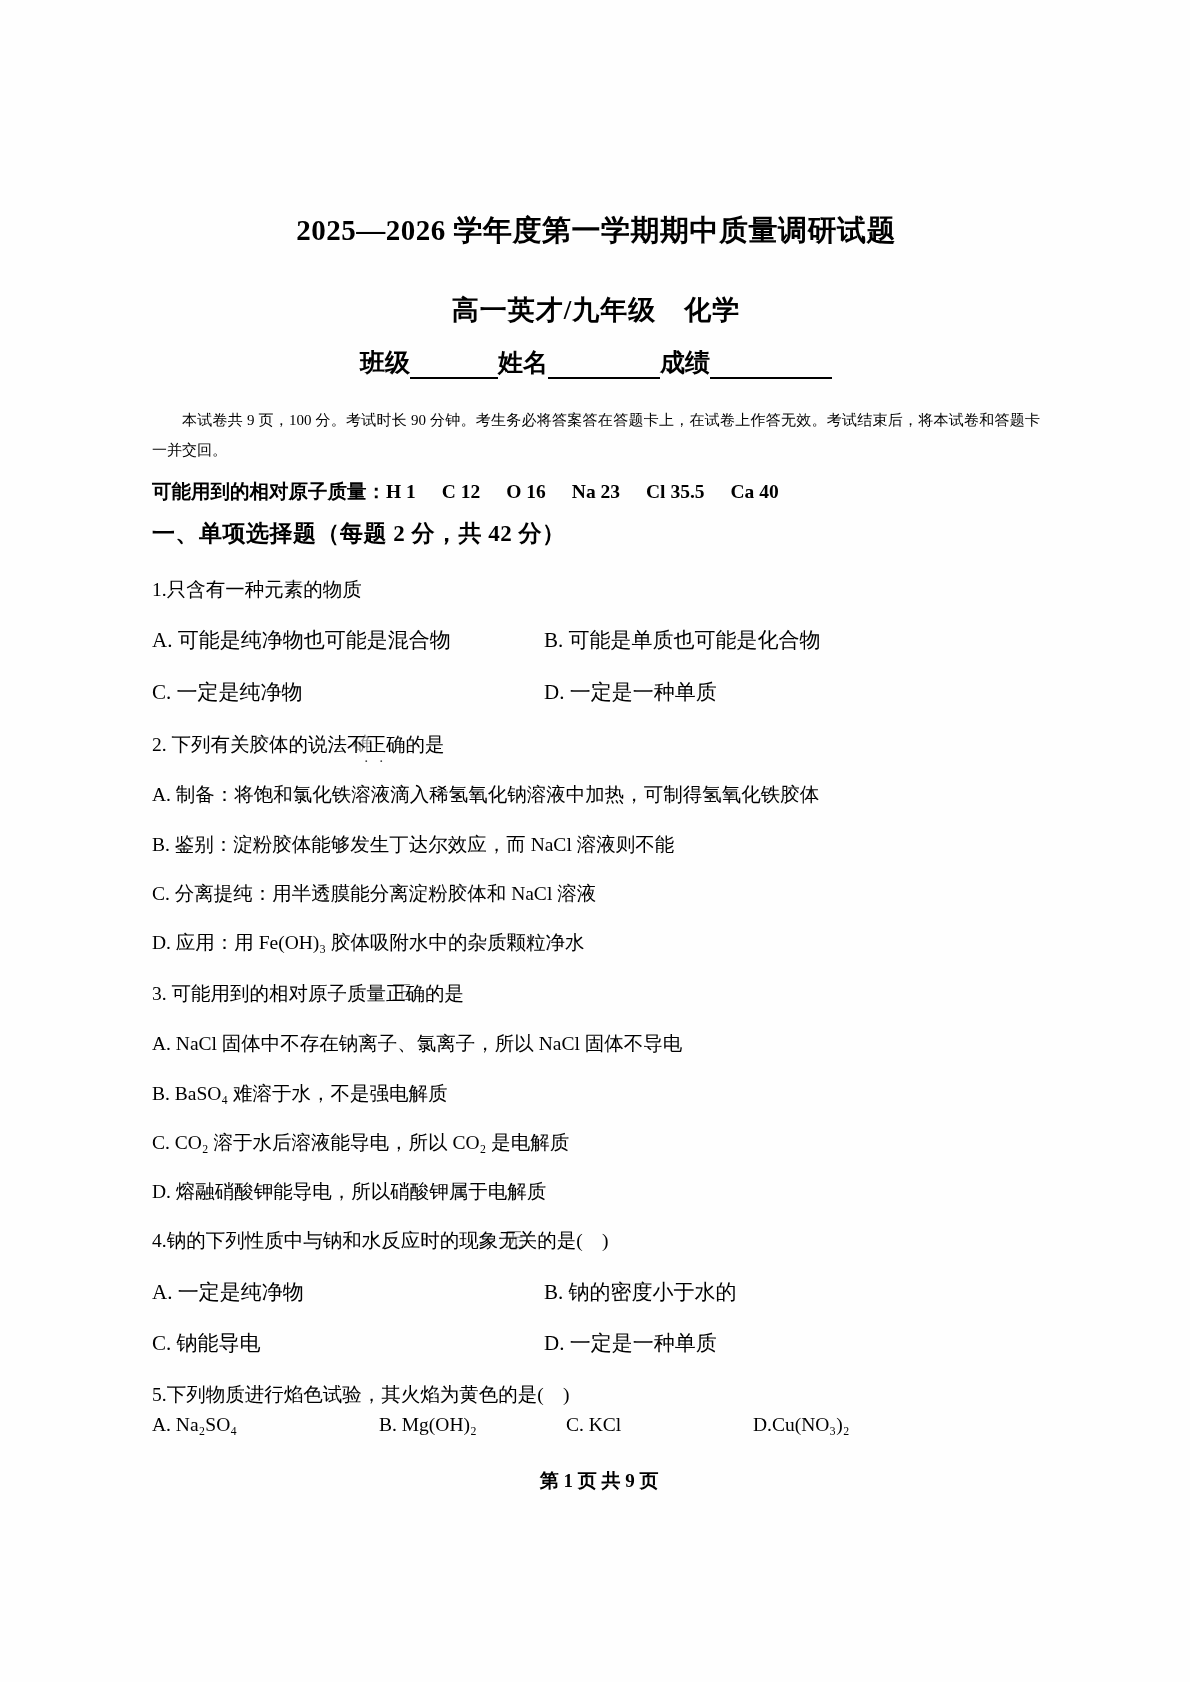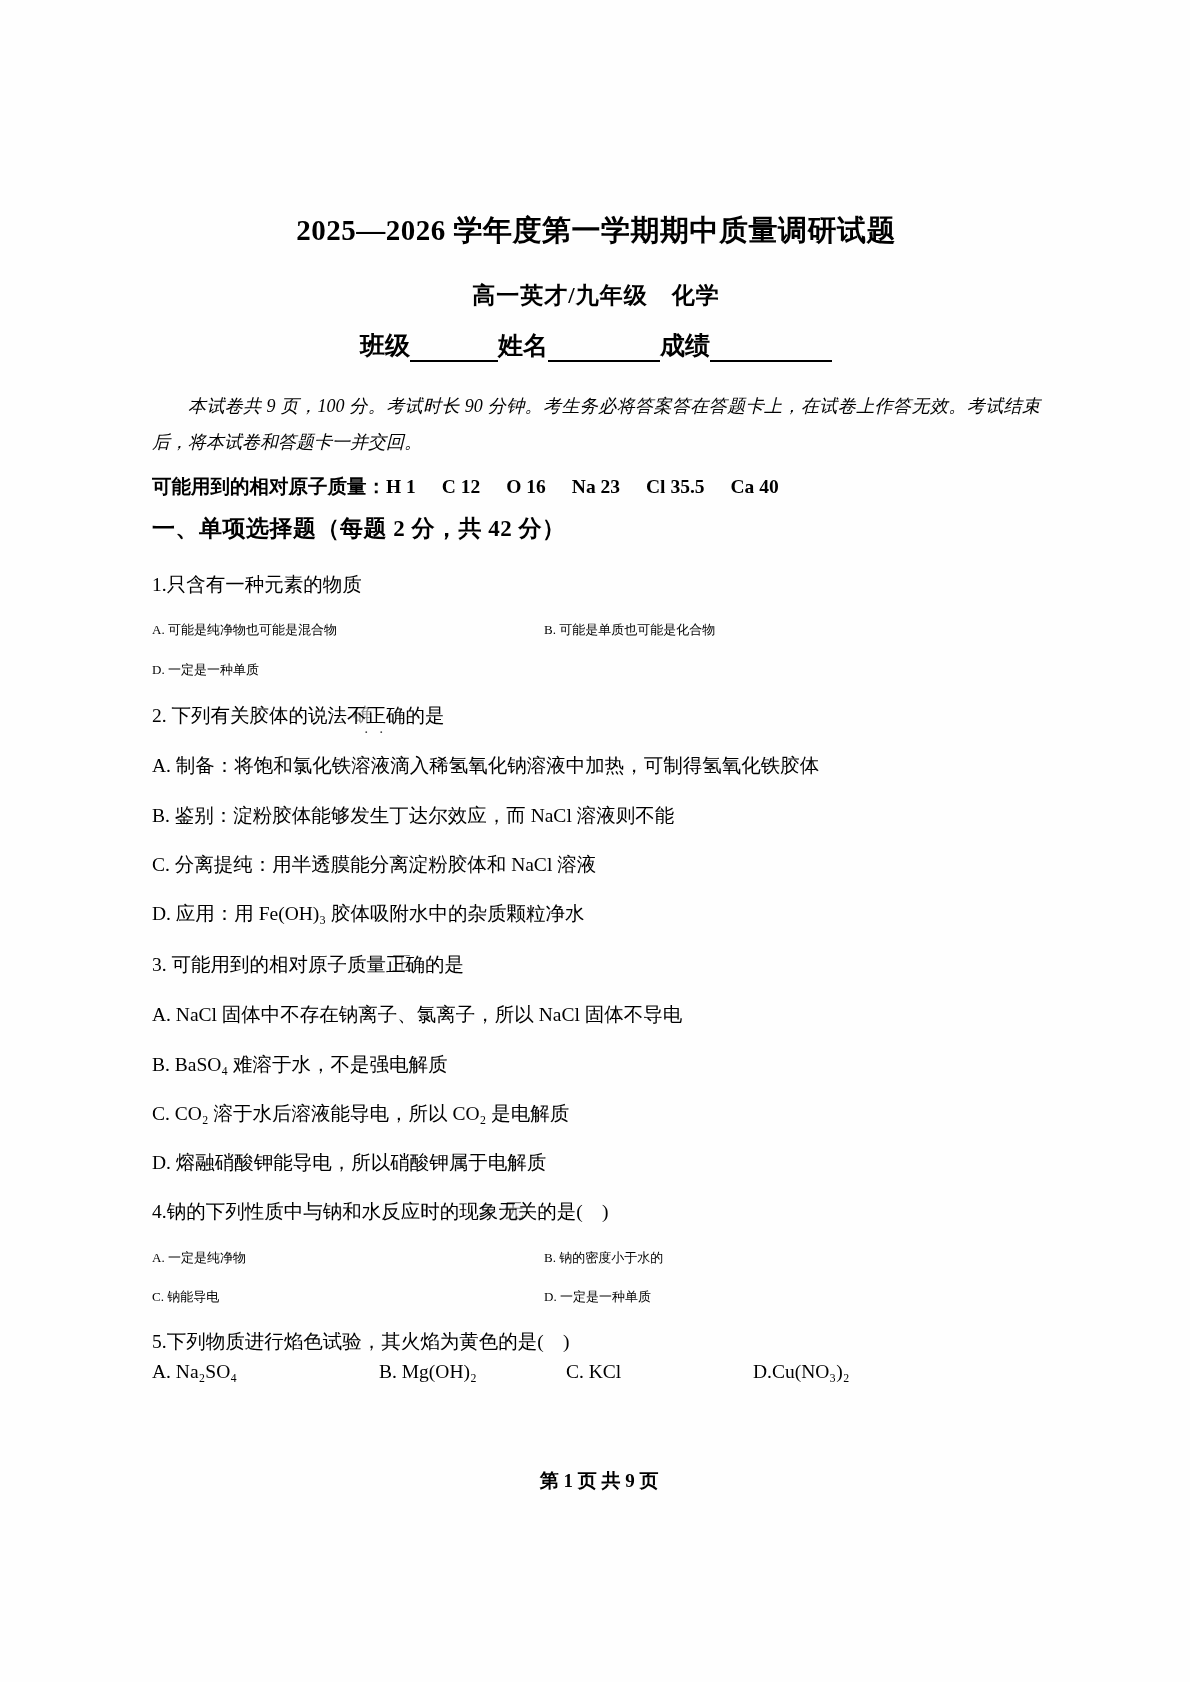--- a/index.html
+++ b/index.html
@@ -33,49 +33,48 @@
   .doc-title {
     text-align: center;
     font-size: 29px;
     font-weight: bold;
     letter-spacing: 0.5px;
     margin-top: 212px;
     line-height: 1.3;
   }
   .doc-subtitle {
     text-align: center;
-    font-size: 23px;
-    font-weight: bold;
-    margin-top: 30px;
+    font-size: 27px;
+    font-weight: bold;
+    margin-top: 42px;
     letter-spacing: 1px;
   }
   .fill-line {
     text-align: center;
     font-size: 25px;
     font-weight: bold;
     margin-top: 18px;
     white-space: nowrap;
   }
   .blank-u {
     display: inline-block;
     border-bottom: 2.2px solid #000;
     vertical-align: bottom;
   }
   .b1 { width: 88px; }
   .b2 { width: 112px; }
   .b3 { width: 122px; }
 
   
   .para {
-    font-size: 18px;
+    font-size: 15px;
     line-height: 2.0;
     margin-top: 26px;
     text-align: justify;
     text-indent: 2em;
-    font-style: italic;
   }
   .atomic {
     font-size: 19.5px;
     font-weight: bold;
     margin-top: 8px;
     line-height: 1.9;
     white-space: nowrap;
   }
   .atomic .sp { display:inline-block; width: 26px; }
   .section-head {
@@ -89,21 +88,21 @@
   
   .q-stem {
     font-size: 19.5px;
     line-height: 1.55;
     margin-top: 22px;
     position: relative;
   }
   .q-stem.tight { margin-top: 20px; }
   .opt-row {
     display: flex;
-    font-size: 13px;
+    font-size: 21px;
     margin-top: 20px;
     line-height: 1.5;
   }
   .opt-row .col {
     flex: 0 0 auto;
   }
   .opt-row .colA { width: 392px; }
   .opt-row .colB { width: 392px; }
   .opt-single {
     font-size: 19.5px;
@@ -187,20 +186,21 @@
 
     
     <div class="q-stem">
       <span>1.</span><span>只含有一种元素的物质</span>
     </div>
     <div class="opt-row">
       <div class="col colA">A. 可能是纯净物也可能是混合物</div>
       <div class="col colB">B. 可能是单质也可能是化合物</div>
     </div>
     <div class="opt-row">
+      <div class="col colA">C. 一定是纯净物</div>
       <div class="col colB">D. 一定是一种单质</div>
     </div>
 
     
     <div class="q-stem">
       <span>2.</span><span> 下列有关胶体的说法</span><span class="dots ghost" data-ghost="确">不正确</span><span>的是</span>
     </div>
     <div class="opt-single">A. 制备：将饱和氯化铁溶液滴入稀氢氧化钠溶液中加热，可制得氢氧化铁胶体</div>
     <div class="opt-single">B. 鉴别：淀粉胶体能够发生丁达尔效应，而 NaCl 溶液则不能</div>
     <div class="opt-single">C. 分离提纯：用半透膜能分离淀粉胶体和 NaCl 溶液</div>

